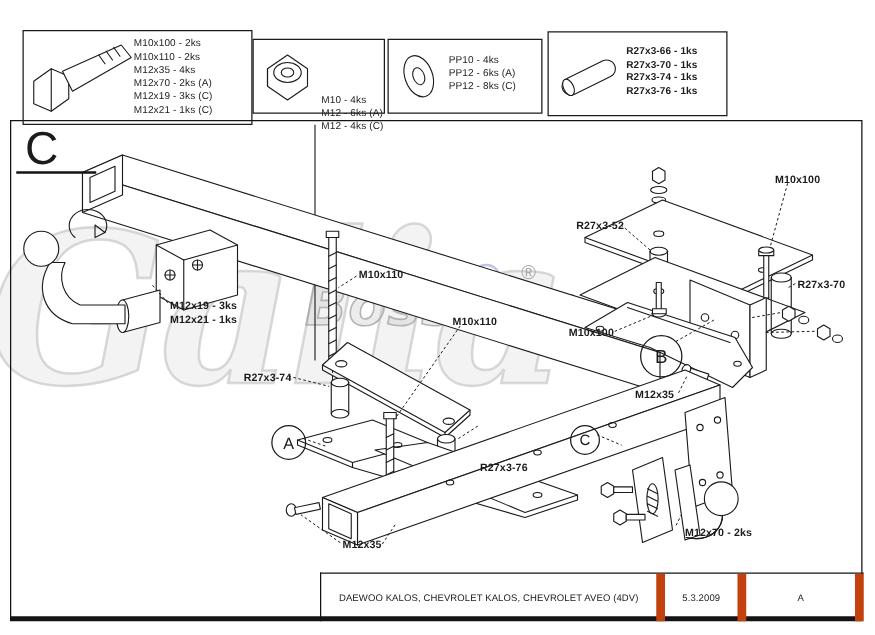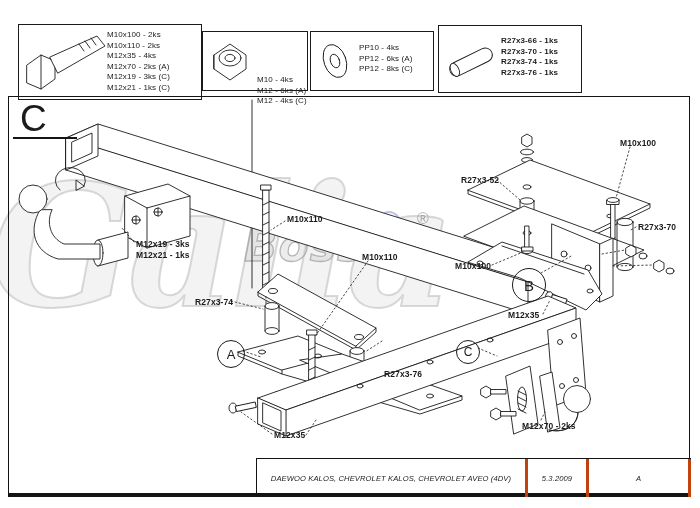--- a/index.html
+++ b/index.html
@@ -31,21 +31,21 @@
   .section-letter{position:absolute;left:20px;top:98px;font-size:37px;z-index:3;}
   .section-underline{position:absolute;left:13px;top:137px;width:64px;height:2px;background:#141414;z-index:3;}
   
   .pbox{position:absolute;border:1.2px solid #1b1b1b;z-index:5;background:transparent;}
   .pbox svg{position:absolute;}
   .plines{position:absolute;font-size:8px;line-height:10.5px;letter-spacing:0.1px;white-space:nowrap;}
   
   #titleblock{position:absolute;left:256px;top:458px;width:434px;height:38px;z-index:5;
     display:flex;border-top:1px solid #141414;border-left:1px solid #141414;}
   #titleblock .cell{display:flex;align-items:center;justify-content:center;
-    border-right:3px solid #c2410c;font-size:7.6px;letter-spacing:0.1px;white-space:nowrap;font-style:italic;}
+    border-right:7px solid #c2410c;font-size:7.6px;letter-spacing:0.1px;white-space:nowrap;}
   .cell.vehicle{width:268px;}
   .cell.code{width:66px;}
   .cell.date{width:58px;}
   .cell.rev{flex:1;font-size:27px;border-right:none;}
   svg line,svg path,svg polygon,svg polyline,svg rect,svg ellipse,svg circle{
     stroke:#1b1b1b;stroke-width:0.9;fill:none;stroke-linejoin:round;stroke-linecap:round;}
   .wfill{fill:#ffffff;}
   .dot{stroke-dasharray:1.5,2.6;stroke-width:0.8;}
   .dash{stroke-dasharray:4,3;stroke-width:0.8;}
 </style>
@@ -243,21 +243,21 @@
       <span class="callout" style="left: 287px; top: 214px;">M10x110</span>
       <span class="callout" style="left: 362px; top: 252px;">M10x110</span>
       <span class="callout" style="left: 195px; top: 297px;">R27x3-74</span>
       <span class="callout" style="left: 384px; top: 337px; margin-top: 32px;">R27x3-76</span>
       <span class="callout" style="left: 274px; top: 430px;">M12x35</span>
       <span class="callout" style="left: 620px; top: 138px;">M10x100</span>
       <span class="callout" style="left: 461px; top: 175px;">R27x3-52</span>
       <span class="callout" style="left: 638px; top: 222px;">R27x3-70</span>
       <span class="callout" style="left: 455px; top: 261px;">M10x100</span>
       <span class="callout" style="left: 508px; top: 310px;">M12x35</span>
-      <span class="callout" style="left: 522px; top: 421px;">M12x70 - 2ks</span>
+      <span class="callout" style="left: 548px; top: 421px;">M12x70 - 2ks</span>
       <span class="vcircle" style="left: 217px; top: 340px; width: 26px; height: 26px; font-size: 13px;">A</span>
       <span class="vcircle" style="left: 512px; top: 268px; width: 32px; height: 32px; font-size: 15px;">B</span>
       <span class="vcircle" style="left: 456px; top: 340px; width: 22px; height: 22px; font-size: 12px;">C</span>
     </div>
 
   <div id="frame"></div>
 
   <div class="pbox" style="left:18px;top:24px;width:182px;height:74px;">
     <svg width="92" height="64" style="left:2px;top:4px;">
       <polygon class="wfill" points="6,36 20,26 34,32 34,50 20,60 6,54"></polygon>

